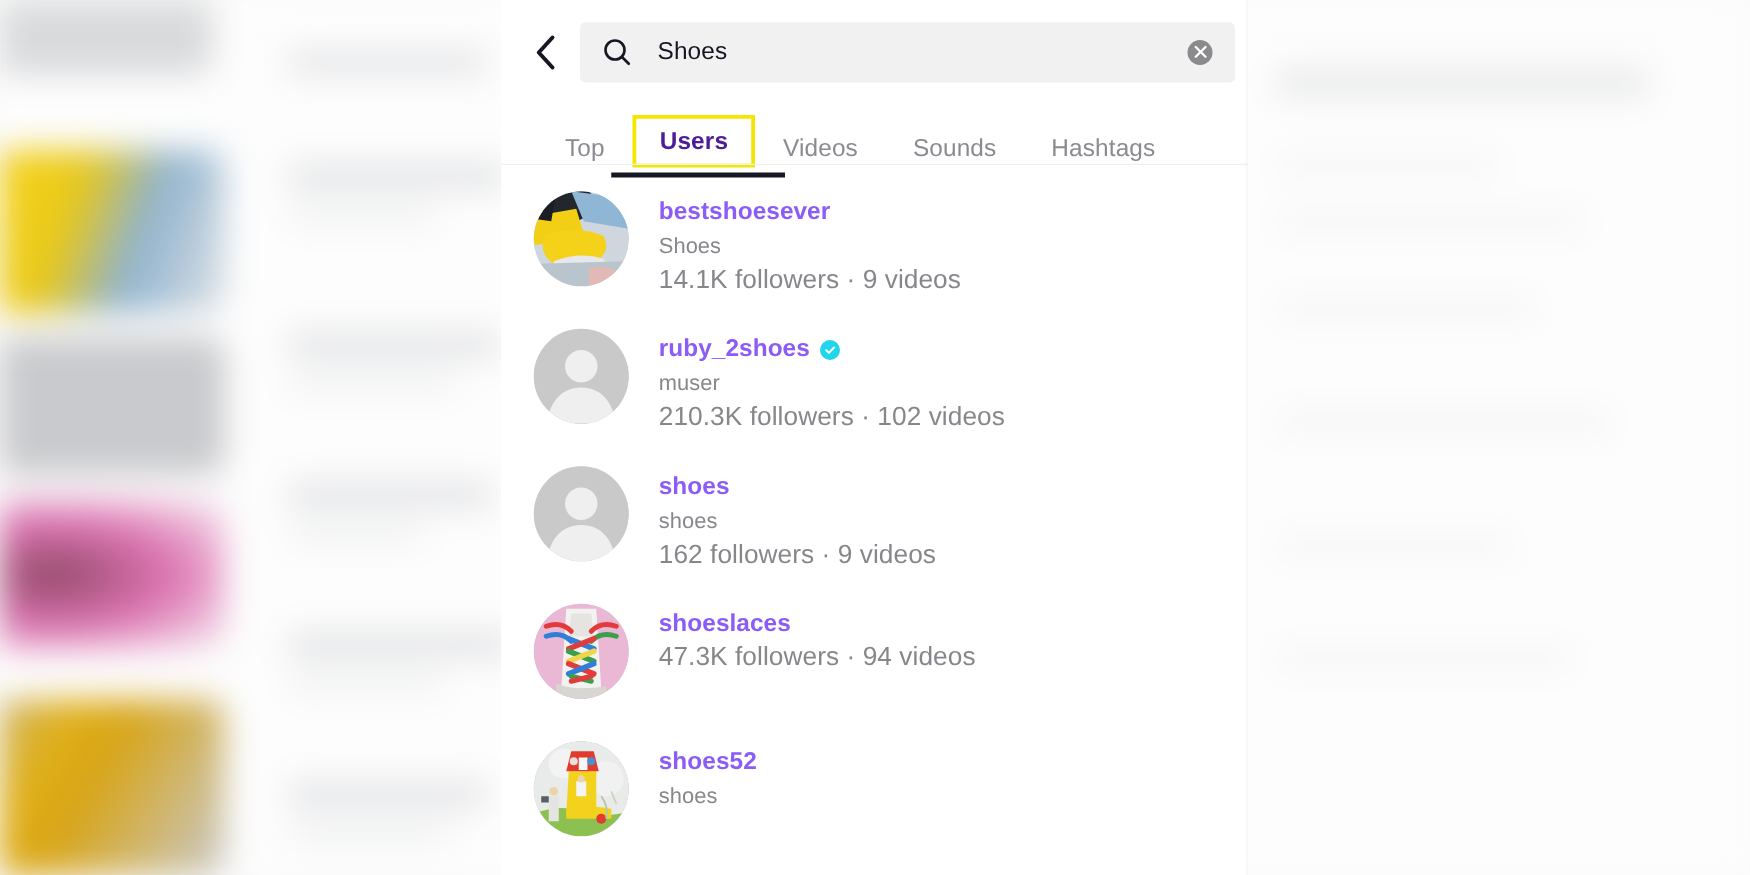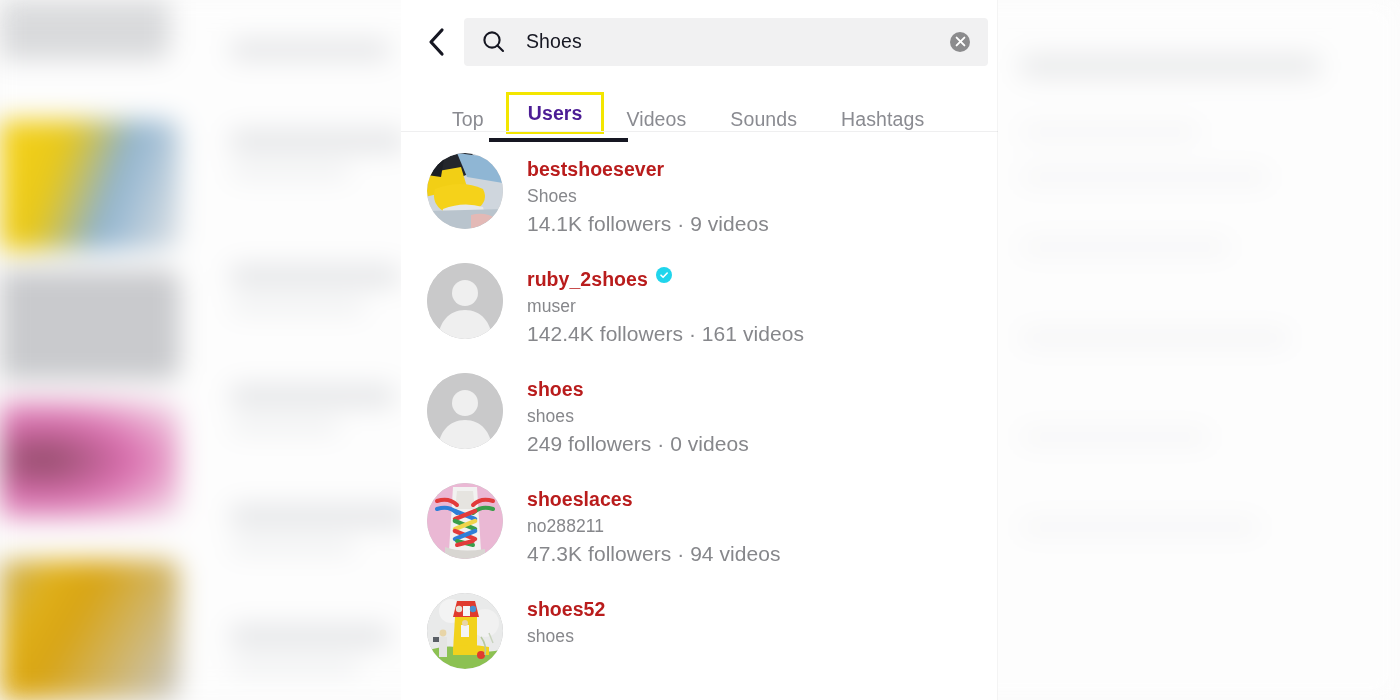--- a/index.html
+++ b/index.html
@@ -158,24 +158,24 @@
   }
   .avatar svg { display: block; width: 100%; height: 100%; }
   .user-meta {
     margin-left: 24px;
     padding-top: 5px;
     min-width: 0;
   }
   .uname {
     font-size: 19.5px;
     font-weight: bold;
-    color: #b91c1c;
+    color: #8b5cf6;
     letter-spacing: 0.05px;
     line-height: 25px;
-    display: flex; align-items: flex-start;
+    display: flex; align-items: center;
   }
   .verified {
     width: 16px; height: 16px;
     margin-left: 8px;
     border-radius: 50%;
     background: #20d5ec;
     display: inline-flex; align-items: center; justify-content: center;
     flex: 0 0 auto;
   }
   .nickname {
@@ -320,38 +320,38 @@
         <div class="user-meta">
           <div class="uname">
             <span>ruby_2shoes</span>
             <span class="verified">
               <svg width="10" height="10" viewBox="0 0 10 10" fill="none">
                 <path d="M2 5.2 L4.1 7.3 L8.2 3" stroke="#ffffff" stroke-width="1.6" stroke-linecap="round" stroke-linejoin="round"></path>
               </svg>
             </span>
           </div>
           <div class="nickname">muser</div>
-          <div class="stats">142.4K followers · 161 videos</div>
+          <div class="stats">210.3K followers · 102 videos</div>
         </div>
       </div>
 
       <div class="user-row">
         <div class="avatar">
           <svg viewBox="0 0 76 76">
             <circle cx="38" cy="38" r="38" fill="#c9c9ca"></circle>
             <circle cx="38" cy="30" r="13" fill="#efefef"></circle>
             <path d="M38 47 C22 47 12 59 11 76 L65 76 C64 59 54 47 38 47 Z" fill="#efefef"></path>
           </svg>
         </div>
         <div class="user-meta">
           <div class="uname">
             <span>shoes</span>
           </div>
           <div class="nickname">shoes</div>
-          <div class="stats">249 followers · 0 videos</div>
+          <div class="stats">162 followers · 9 videos</div>
         </div>
       </div>
 
       <div class="user-row">
         <div class="avatar">
           <svg viewBox="0 0 76 76">
             <defs>
                 <clipPath id="c4">
                   <circle cx="38" cy="38" r="38"></circle>
                 </clipPath>
@@ -373,21 +373,20 @@
               <path d="M30 58 L46 62" stroke="#3a9e4a" stroke-width="4" stroke-linecap="round"></path>
               <path d="M46 58 L30 62" stroke="#e23b3b" stroke-width="4" stroke-linecap="round"></path>
               <path d="M18 64 Q34 70 58 66 L58 76 L18 76 Z" fill="#d8d6d2"></path>
             </g>
           </svg>
         </div>
         <div class="user-meta">
           <div class="uname">
             <span>shoeslaces</span>
           </div>
-          <div class="nickname">no288211</div>
           <div class="stats">47.3K followers · 94 videos</div>
         </div>
       </div>
 
       <div class="user-row">
         <div class="avatar">
           <svg viewBox="0 0 76 76">
             <defs>
                 <clipPath id="c5">
                   <circle cx="38" cy="38" r="38"></circle>

